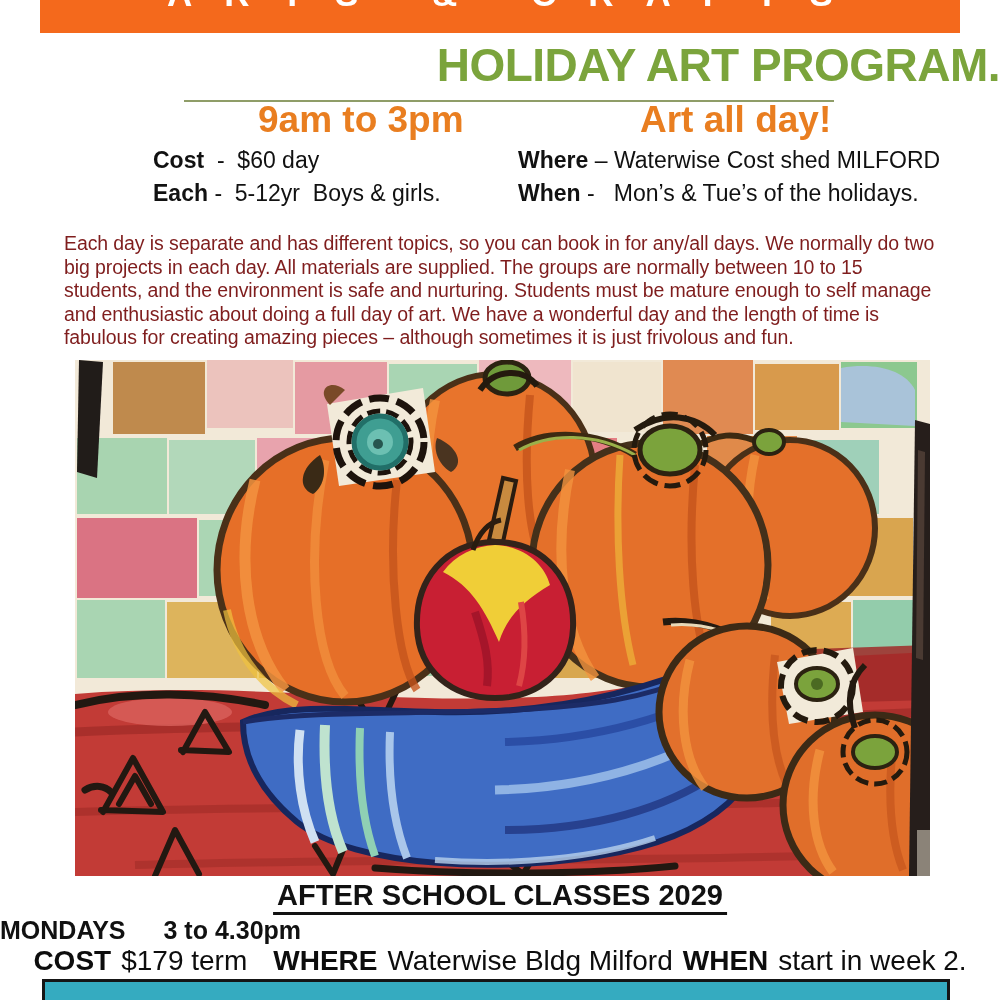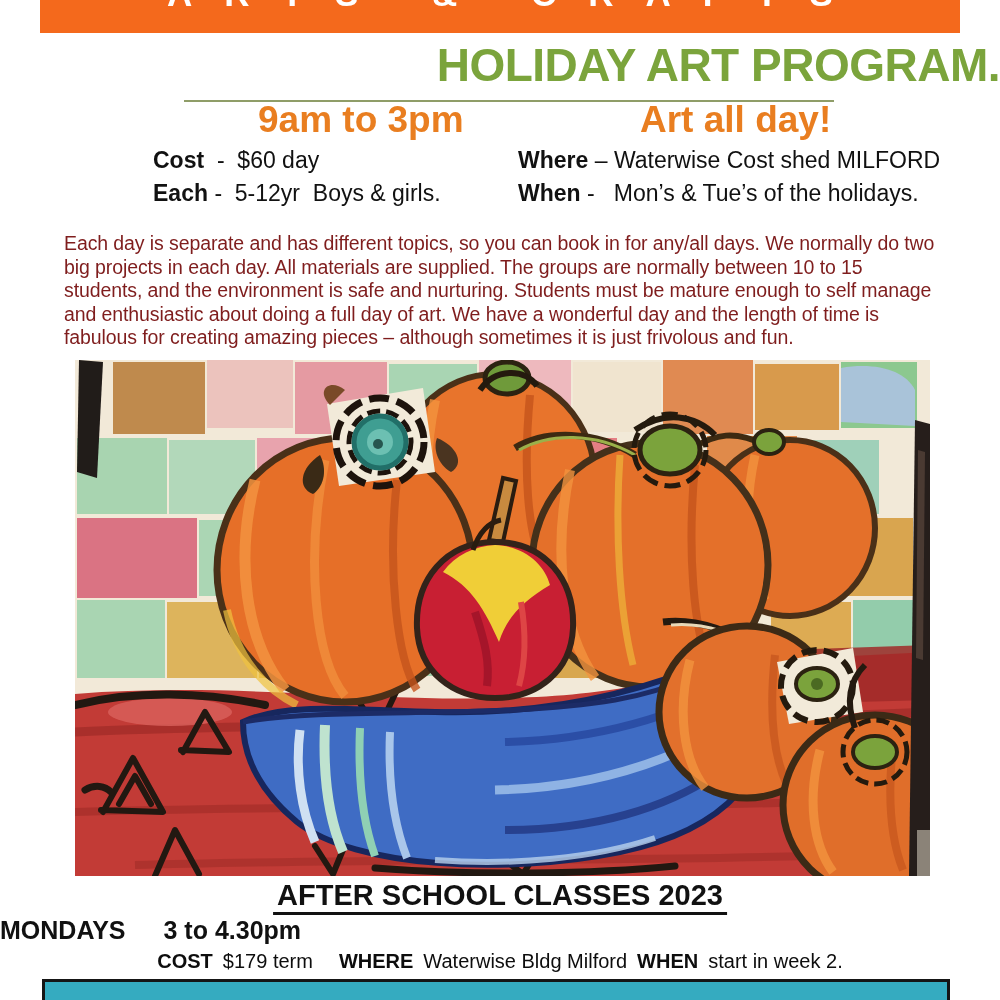--- a/index.html
+++ b/index.html
@@ -49,21 +49,21 @@
     font-size:29px;line-height:32px;font-weight:bold;color:#111;
     border-bottom:3px solid #111;padding:0 4px 1px 4px;white-space:nowrap;
   }
   .mondays{
     position:absolute;top:916px;left:0;right:0;
     font-size:25px;line-height:28px;font-weight:bold;white-space:nowrap;
   }
   .mondays .gap{display:inline-block;width:38px;}
   .costrow{
     position:absolute;top:947px;left:0;right:0;text-align:center;
-    font-size:20px;line-height:28px;white-space:nowrap;color:#0d0d0d;
+    font-size:28px;line-height:28px;white-space:nowrap;color:#0d0d0d;
   }
   .costrow b{font-weight:bold;}
   .costrow .sp{display:inline-block;width:10px;}
   .costrow .sp-wide{display:inline-block;width:26px;}
   .footer-bar{
     position:absolute;left:42px;top:979px;width:902px;height:30px;
     background:#35ABC0;border:3px solid #151515;
   }
 </style>
 </head>
@@ -257,21 +257,21 @@
       </g>
 
       <g>
         <path d="M840,60 L855,64 L855,516 L834,516 Z" fill="#261e1b"></path>
         <rect x="842" y="470" width="13" height="46" fill="#8b8378"></rect>
         <path d="M843,90 L850,92 L848,300 L841,298 Z" fill="#4a3a32"></path>
       </g>
     </svg>
   </div>
 
-  <div class="after-title">AFTER SCHOOL CLASSES 2023</div>
+  <div class="after-title">AFTER SCHOOL CLASSES 2029</div>
 
   <div class="mondays"><span>MONDAYS</span><span class="gap"></span><span>3 to 4.30pm</span></div>
 
   <div class="costrow"><b>COST</b><span class="sp"></span><span>$179 term</span><span class="sp-wide"></span><b>WHERE</b><span class="sp"></span><span>Waterwise Bldg Milford</span><span class="sp"></span><b>WHEN</b><span class="sp"></span><span>start in week 2.</span></div>
 
   <div class="footer-bar"></div>
 
 </div>
 
 </body></html>

